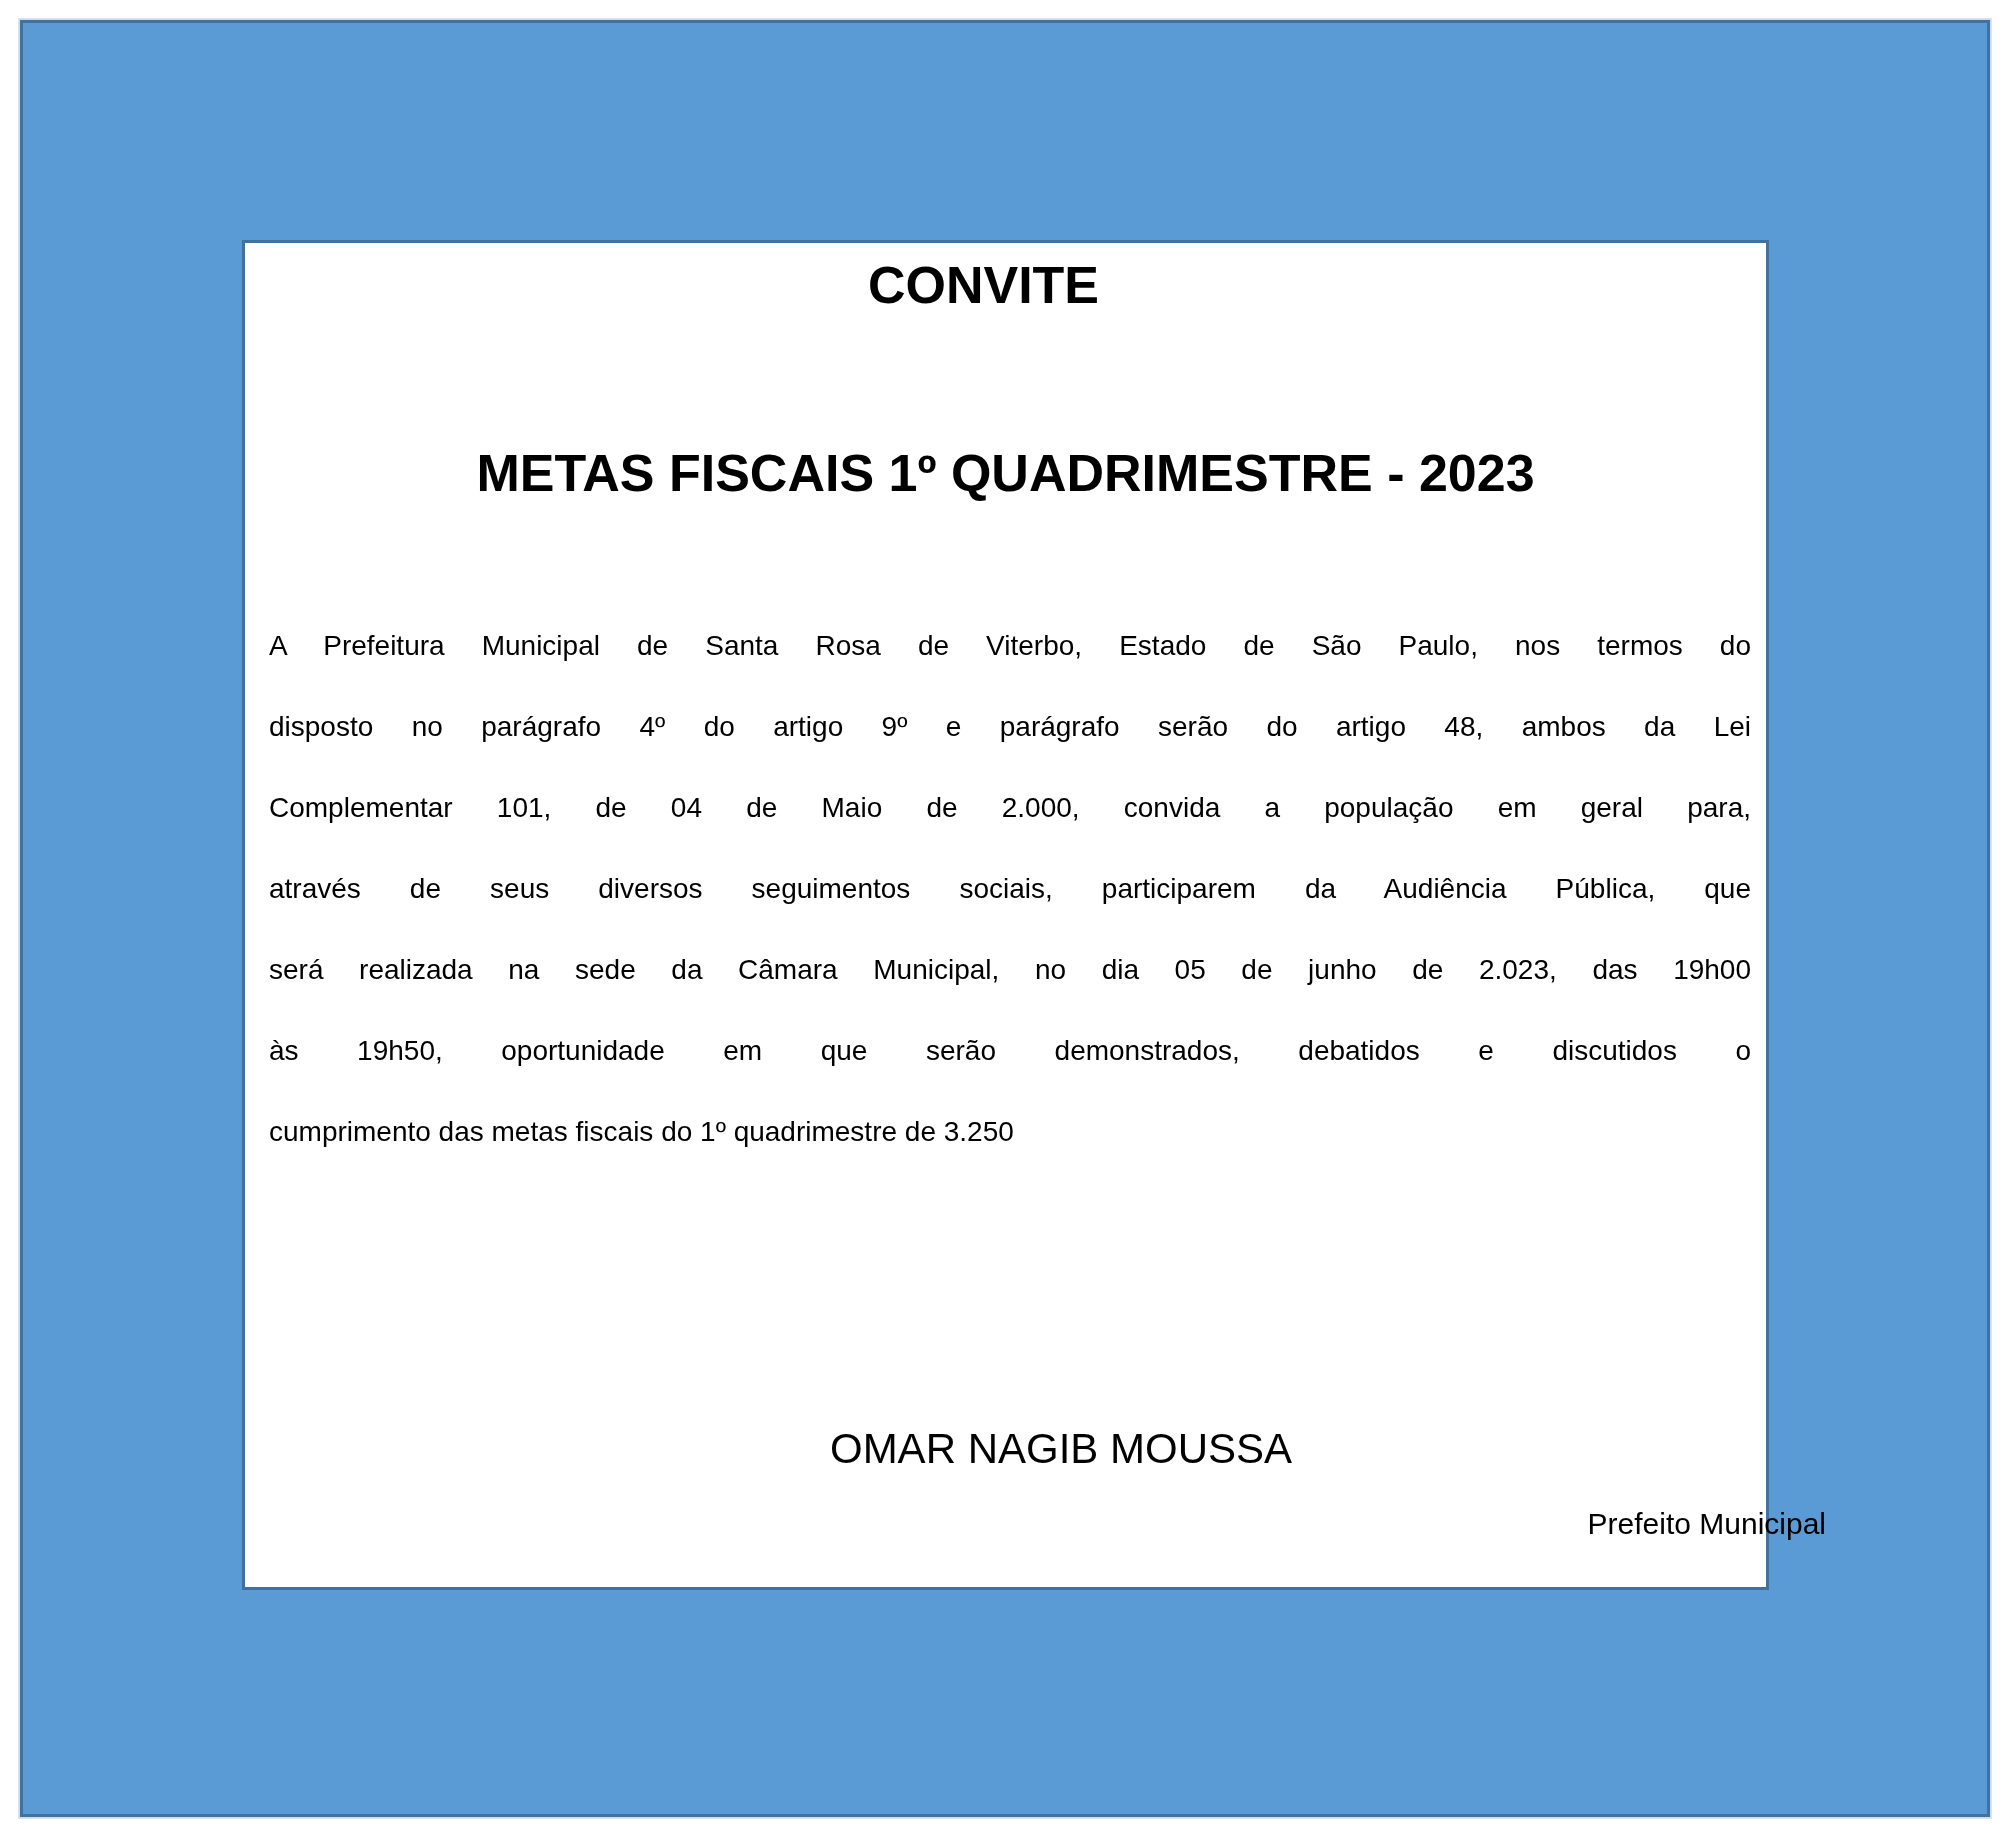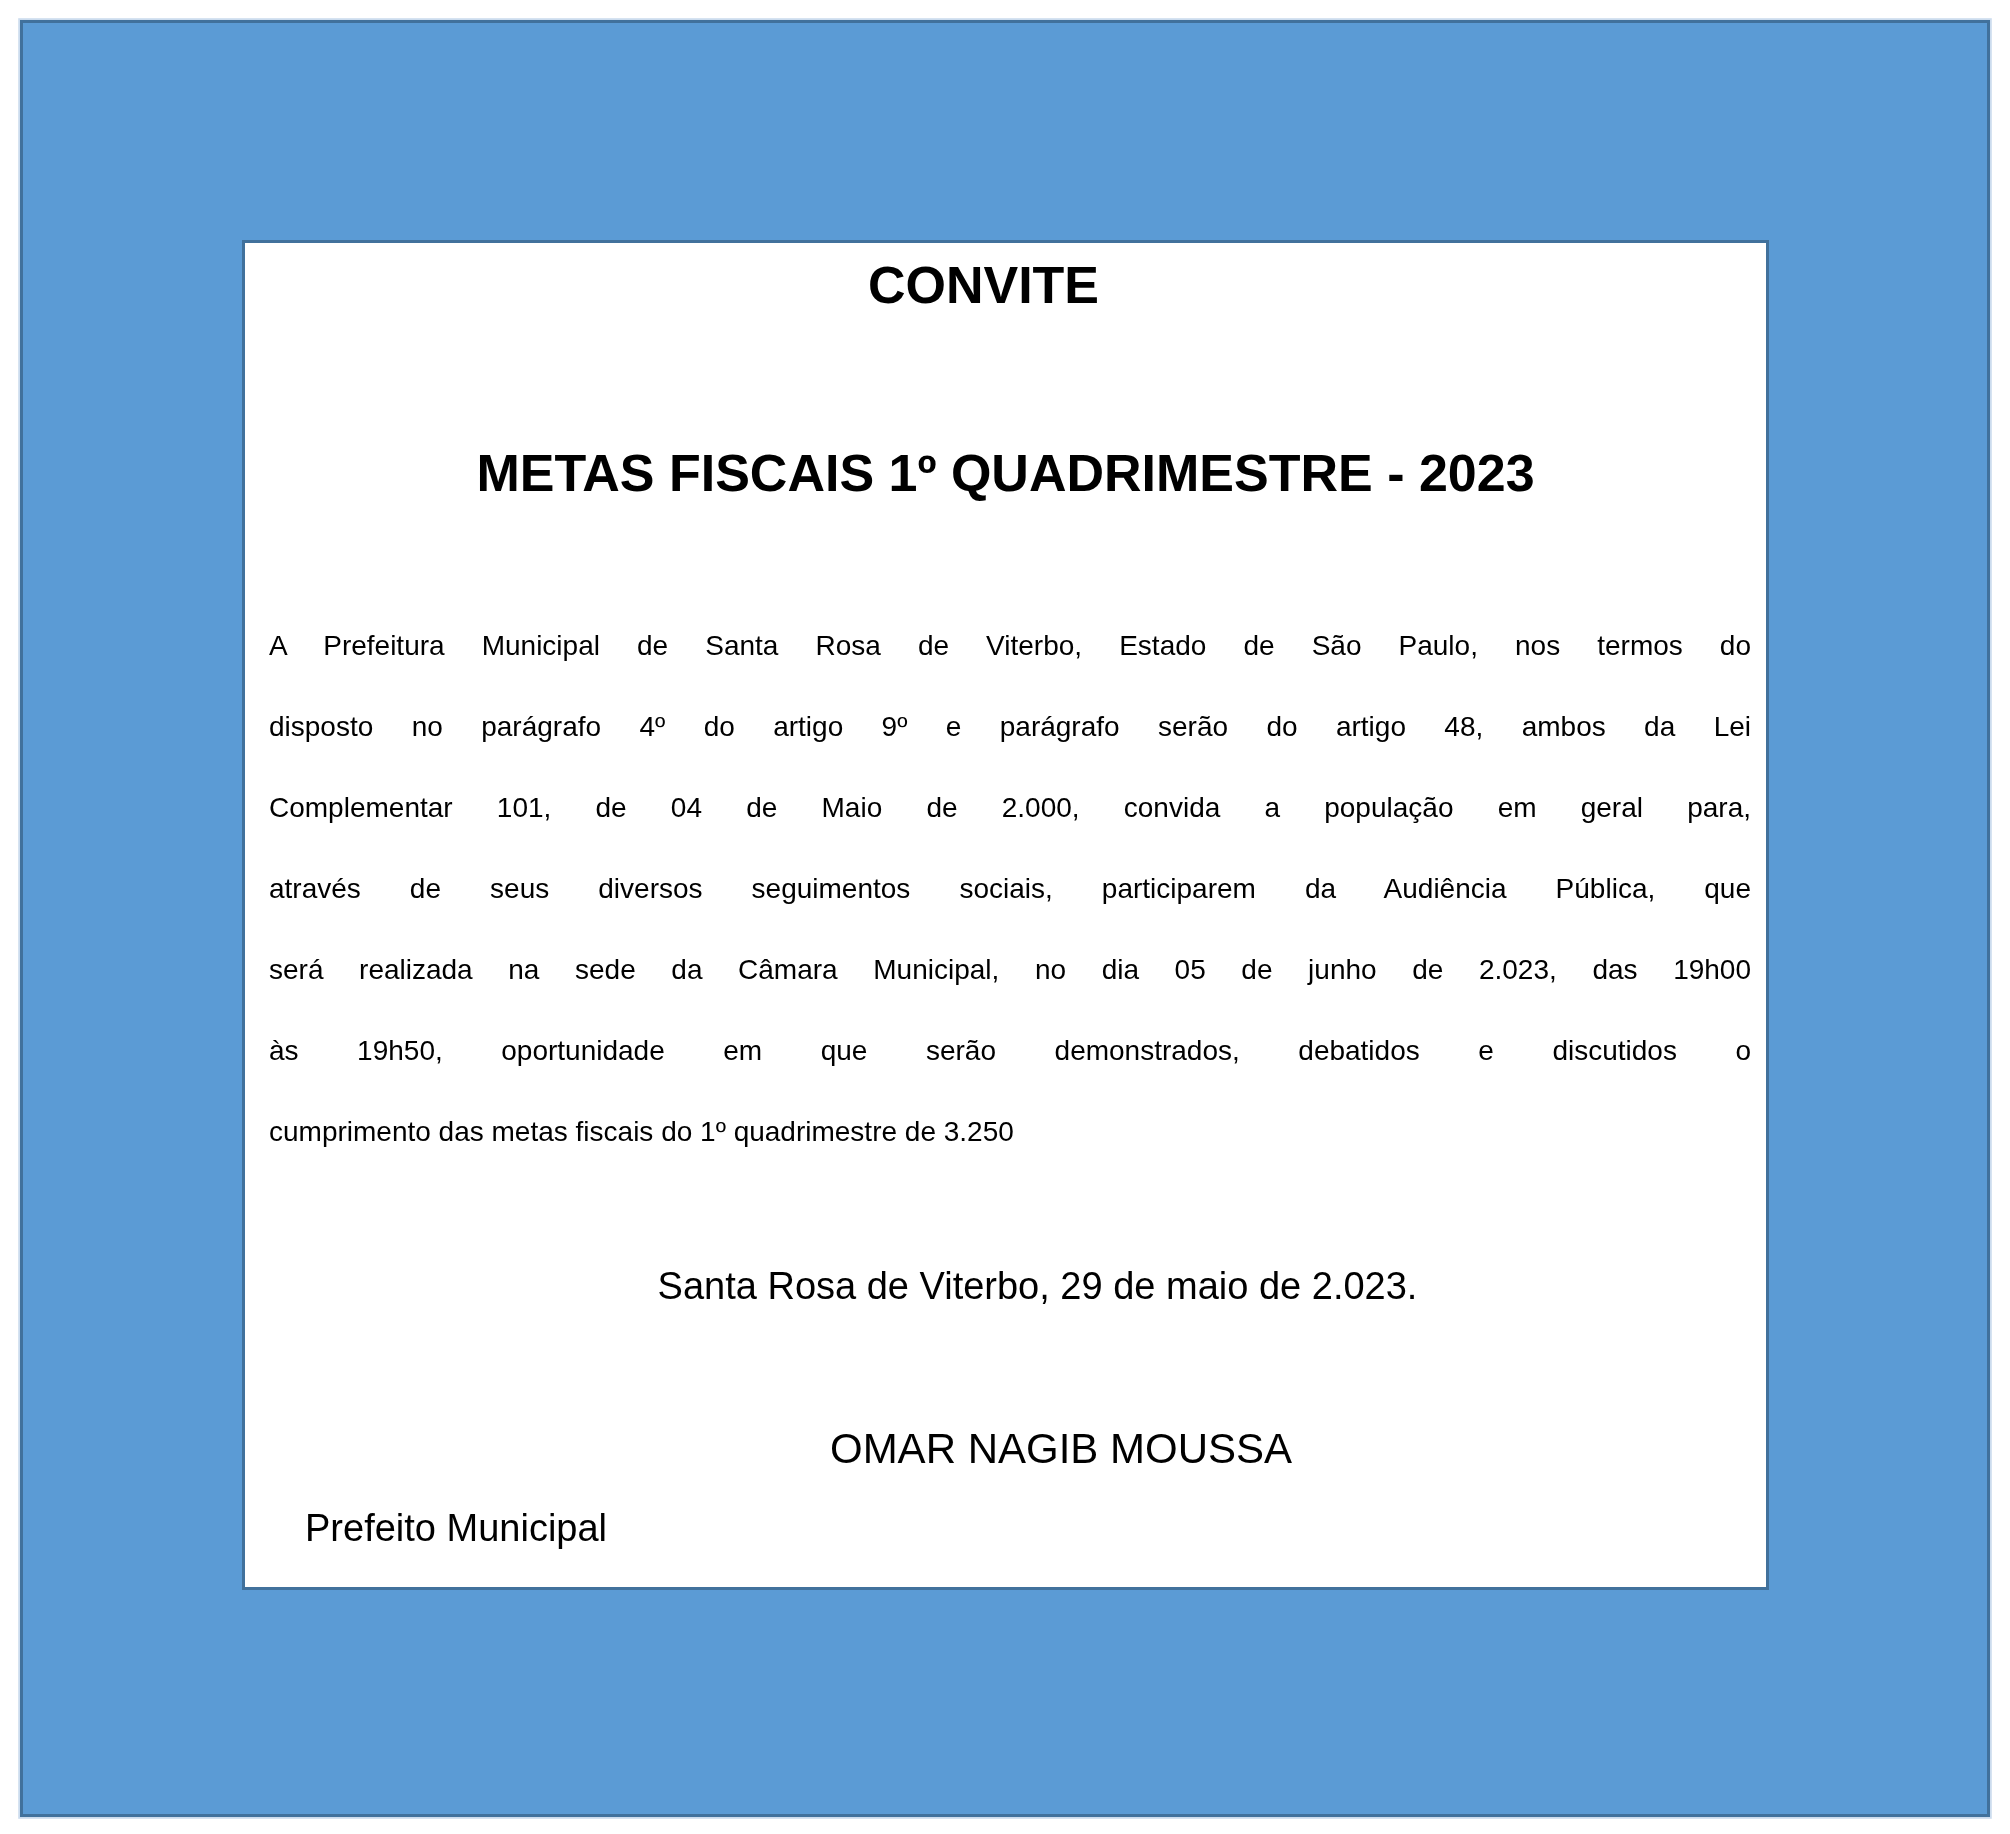--- a/index.html
+++ b/index.html
@@ -70,22 +70,22 @@
     left: 0; right: 9px; top: 1185px;
     text-align: center;
     font-size: 42px;
     line-height: 1;
     transform: translateX(60px);
     white-space: nowrap;
   }
   .sig-title {
     position: absolute;
     left: 0; right: 0; top: 1266px;
-    text-align: left;
-    font-size: 38px;
+    text-align: right;
+    font-size: 30px;
     line-height: 1;
     transform: translateX(60px);
     white-space: nowrap;
   }
 </style>
 </head>
 <body>
 
 <div class="page">
   <div class="frame">
@@ -99,21 +99,20 @@
       <div class="body-block">
         <div class="bline">A Prefeitura Municipal de Santa Rosa de Viterbo, Estado de São Paulo, nos termos do</div>
         <div class="bline">disposto no parágrafo 4º do artigo 9º e parágrafo serão do artigo 48, ambos da Lei</div>
         <div class="bline">Complementar 101, de 04 de Maio de 2.000, convida a população em geral para,</div>
         <div class="bline">através de seus diversos seguimentos sociais, participarem da Audiência Pública, que</div>
         <div class="bline">será realizada na sede da Câmara Municipal, no dia 05 de junho de 2.023, das 19h00</div>
         <div class="bline">às 19h50, oportunidade em que serão demonstrados, debatidos e discutidos o</div>
         <div class="bline last">cumprimento das metas fiscais do 1º quadrimestre de 3.250</div>
       </div>
 
-      <div class="date-line">Santa Rosa de Viterbo, 29 de maio de 2.023.</div>
 
       <div class="sig-name">OMAR NAGIB MOUSSA</div>
 
       <div class="sig-title">Prefeito Municipal</div>
 
     </div>
   </div>
 </div>
 
 

